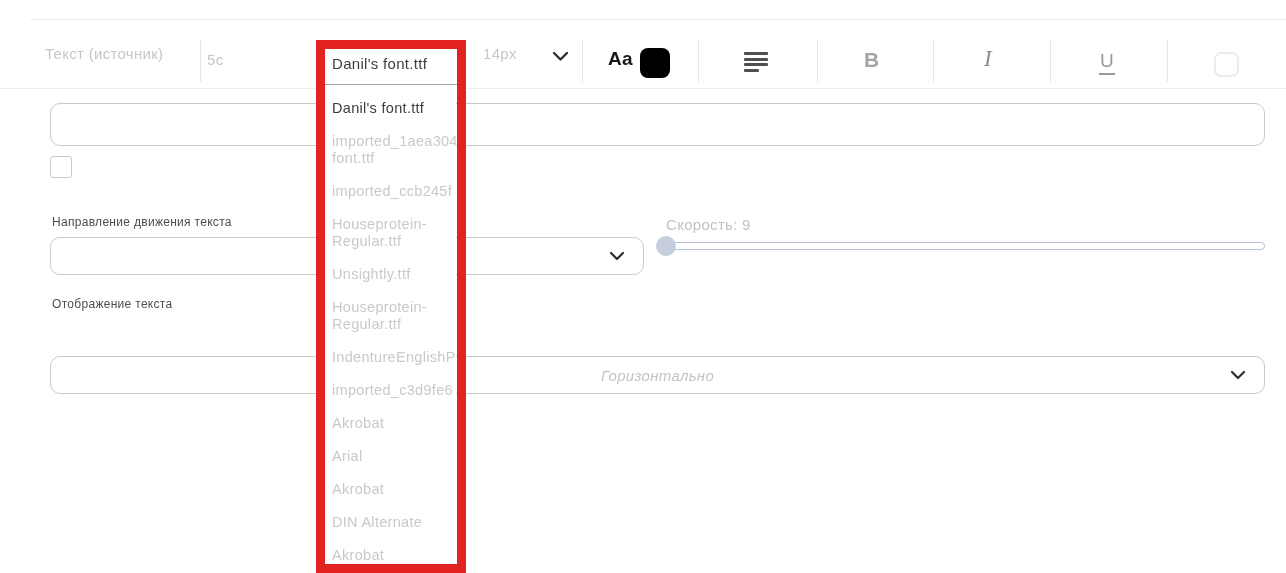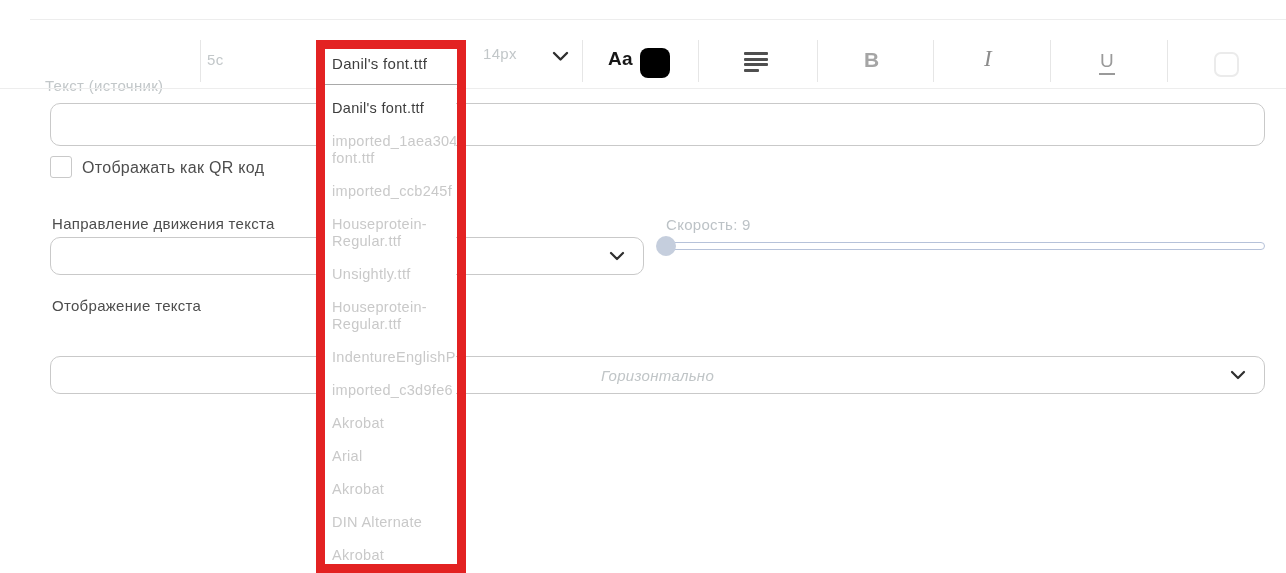--- a/index.html
+++ b/index.html
@@ -25,21 +25,21 @@
   .swatch-empty { background:#fff; border:2px solid #ebebeb; border-radius:7px; }
   .align-icon { display:flex; flex-direction:column; justify-content:space-between; }
   .align-icon i { display:block; height:3px; background:#4f4f4f; border-radius:1px; }
   .btn-b { color:#a5a5a5; font-weight:bold; font-size:21px; }
   .btn-i { color:#8c8c8c; font-family:"Liberation Serif", serif; font-style:italic; font-size:23px; }
   .btn-u { color:#9a9a9a; font-size:19px; border-bottom:2px solid #9a9a9a; padding:0 1px 1px; }
   .chev { display:block; }
 
   
   .input-box { border:1.5px solid #c9c9c9; border-radius:10px; background:#fff; }
-  .form-label { color:#4d4d4d; font-size:15px; white-space:nowrap; }
+  .form-label { color:#4d4d4d; font-size:12px; white-space:nowrap; }
   .muted-label { color:#bcc2c6; font-size:15px; white-space:nowrap; }
   .select {
     border:1.5px solid #c9c9c9; border-radius:10px; background:#fff;
     display:flex; align-items:center; justify-content:center; position:relative;
   }
   .select .value { color:#c0c5c7; font-size:15px;font-style:italic; }
   .select .chev { position:absolute; right:18px; top:50%; margin-top:-5px; }
   .checkbox { border:1.5px solid #c9c9c9; border-radius:3px; background:#fff; }
   .slider-track {
     border:1.5px solid #b6c2d9; background:#fff; border-radius:4px; height:8px;
@@ -67,21 +67,21 @@
 </style>
 </head>
 <body>
 
 <div id="app">
 
   <div class="abs hairline" style="left:30px; top:19px; width:1256px;"></div>
 
   <div class="abs" style="left:0; top:20px; width:1286px; height:68px;">
 
-    <div class="abs tb-text" style="left:45px; top:25px;margin-top:32px;">Текст (источник)</div>
+    <div class="abs tb-text" style="left:45px; top:25px;">Текст (источник)</div>
 
     <div class="abs vdivider" style="left:200px; top:20px; height:42px;"></div>
 
     <div class="abs tb-text" style="left:207px; top:25px;margin-top:6px;">5c</div>
 
     <div class="abs font-combo" style="left:322px; top:22px; width:136px; height:43px;">
       <span class="tb-dark">Danil's font.ttf</span>
     </div>
 
     <div class="abs tb-text" style="left:483px; top:25px;">14px</div>
@@ -118,21 +118,20 @@
     <div class="abs vdivider" style="left:1167px; top:20px; height:42px;"></div>
 
     <div class="abs swatch-empty" style="left:1214px; top:32px; width:25px; height:25px;"></div>
   </div>
 
   <div class="abs hairline" style="left:0; top:88px; width:1286px;"></div>
 
   <div class="abs input-box" style="left:50px; top:103px; width:1215px; height:43px;"></div>
 
   <div class="abs checkbox" style="left:50px; top:156px; width:22px; height:22px;"></div>
-  <div class="abs form-label" style="left:82px; top:159px; font-size:16px;">Отображать как QR код</div>
 
   <div class="abs form-label" style="left:52px; top:215px;">Направление движения текста</div>
   <div class="abs select" style="left:50px; top:237px; width:594px; height:38px;">
     <span class="value"></span>
     <svg class="chev" width="16" height="10" viewBox="0 0 16 10">
       <polyline points="2,2 8,8 14,2" fill="none" stroke="#2f2f2f" stroke-width="2.2" stroke-linecap="round" stroke-linejoin="round"></polyline>
     </svg>
   </div>
 
   <div class="abs muted-label" style="left:666px; top:216px;">Скорость: 9</div>

